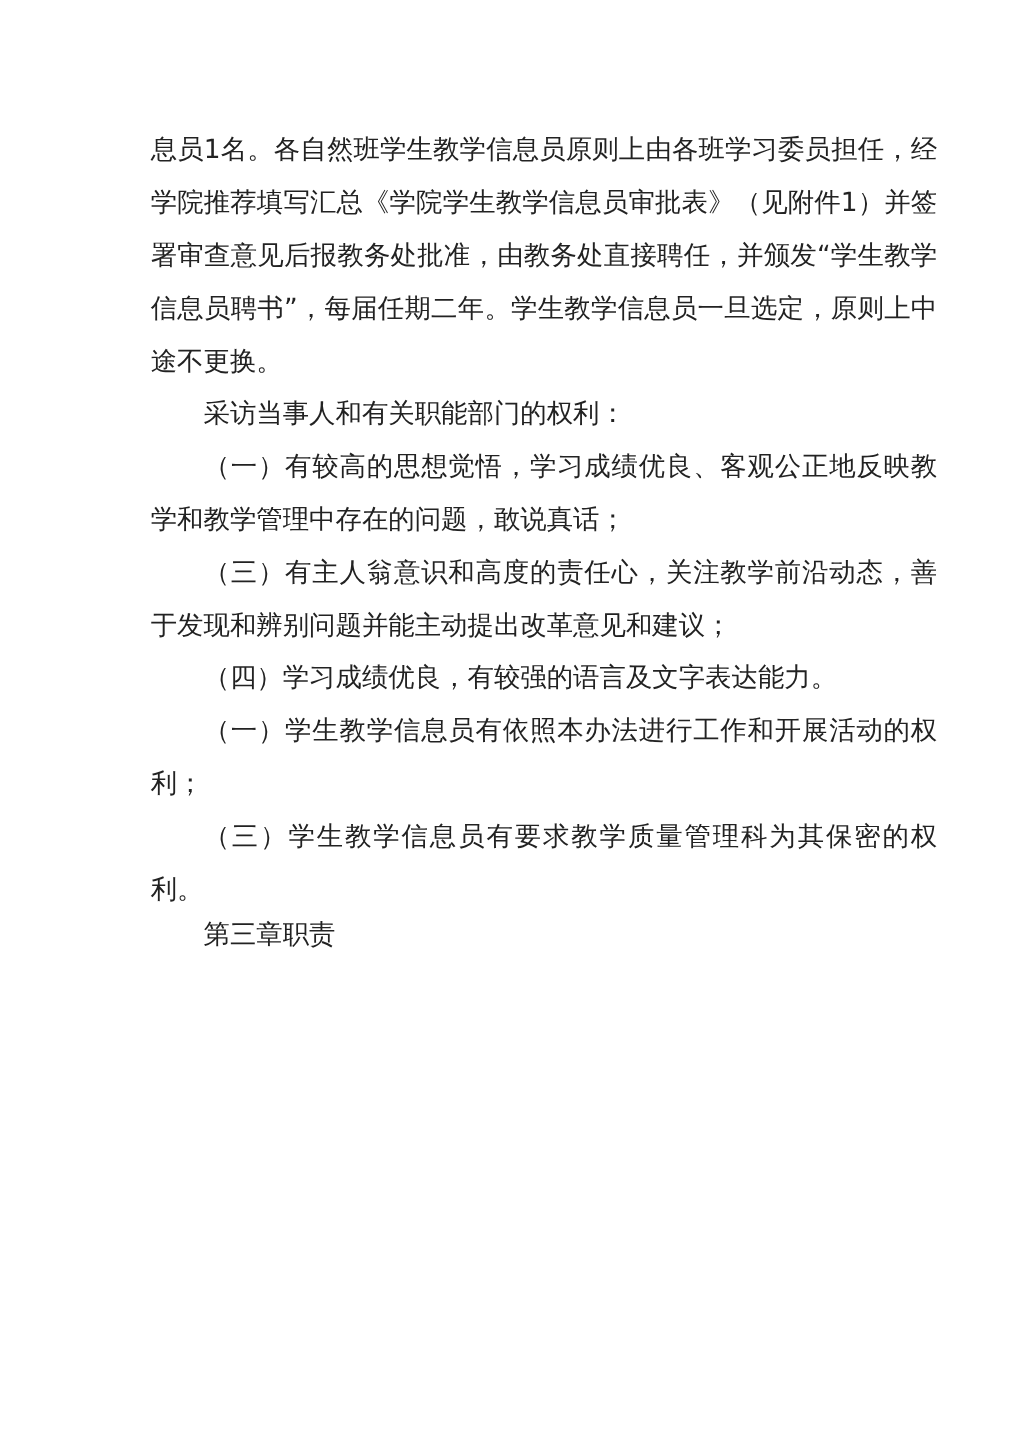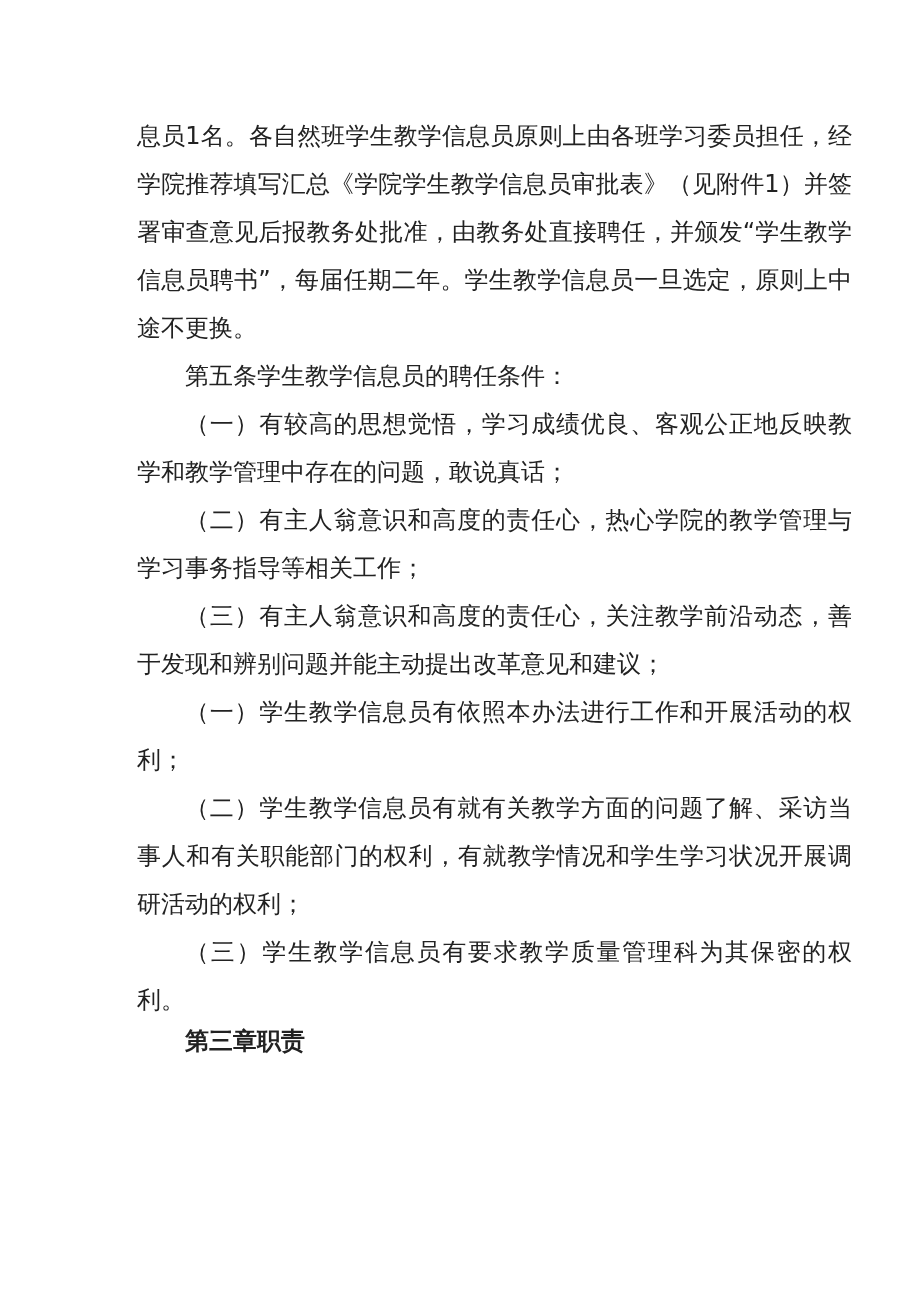--- a/index.html
+++ b/index.html
@@ -26,31 +26,29 @@
   }
   .doc p {
     margin: 0;
     padding: 0;
   }
   .doc p.indent {
     text-indent: 2em;
   }
   .doc p.single {
     line-height: 35px;
-    font-weight: bold;
   }
 </style>
 </head>
 <body>
 
 <div class="page">
   <div class="doc">
     <p>息员1名。各自然班学生教学信息员原则上由各班学习委员担任，经学院推荐填写汇总《学院学生教学信息员审批表》（见附件1）并签署审查意见后报教务处批准，由教务处直接聘任，并颁发“学生教学信息员聘书”，每届任期二年。学生教学信息员一旦选定，原则上中途不更换。</p>
-    <p class="indent">第五条学生教学信息员的聘任条件：</p>
+    <p class="indent">采访当事人和有关职能部门的权利：</p>
     <p class="indent">（一）有较高的思想觉悟，学习成绩优良、客观公正地反映教学和教学管理中存在的问题，敢说真话；</p>
-    <p class="indent">（二）有主人翁意识和高度的责任心，热心学院的教学管理与学习事务指导等相关工作；</p>
     <p class="indent">（三）有主人翁意识和高度的责任心，关注教学前沿动态，善于发现和辨别问题并能主动提出改革意见和建议；</p>
+    <p class="indent">（四）学习成绩优良，有较强的语言及文字表达能力。</p>
     <p class="indent">（一）学生教学信息员有依照本办法进行工作和开展活动的权利；</p>
-    <p class="indent">（二）学生教学信息员有就有关教学方面的问题了解、采访当事人和有关职能部门的权利，有就教学情况和学生学习状况开展调研活动的权利；</p>
     <p class="indent">（三）学生教学信息员有要求教学质量管理科为其保密的权利。</p>
     <p class="indent single">第三章职责</p>
   </div>
 </div>
 
 </body></html>

